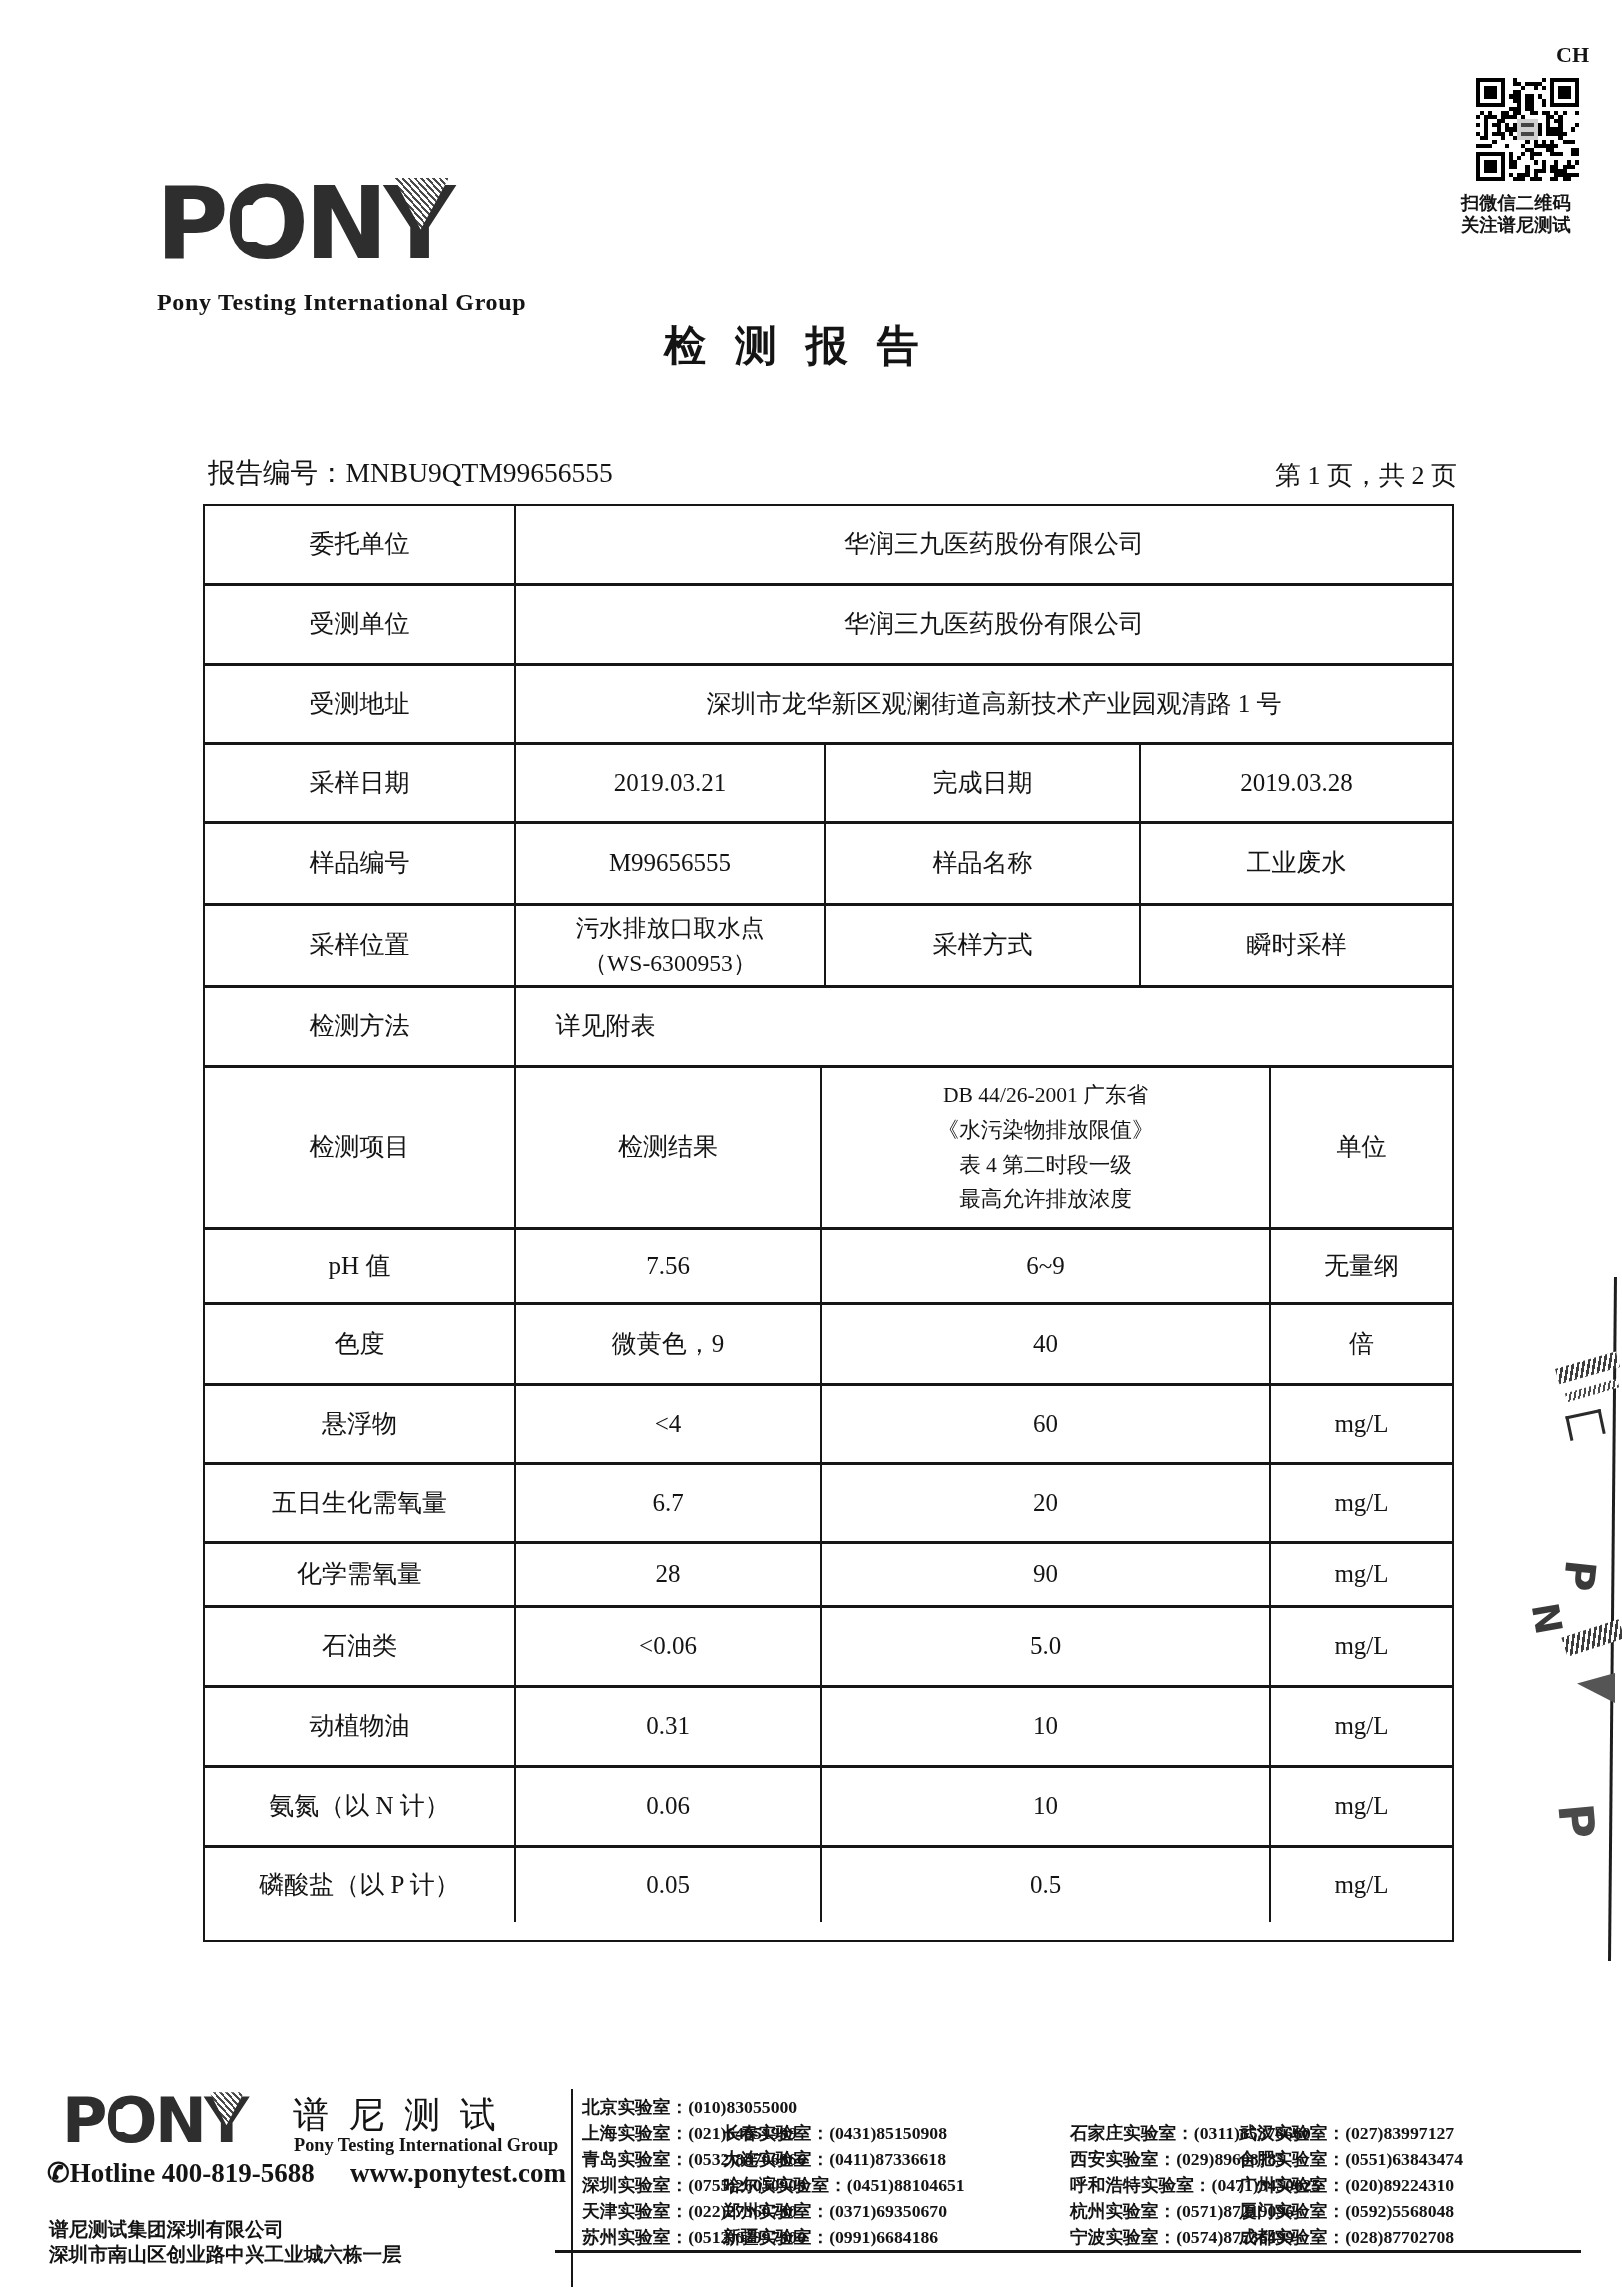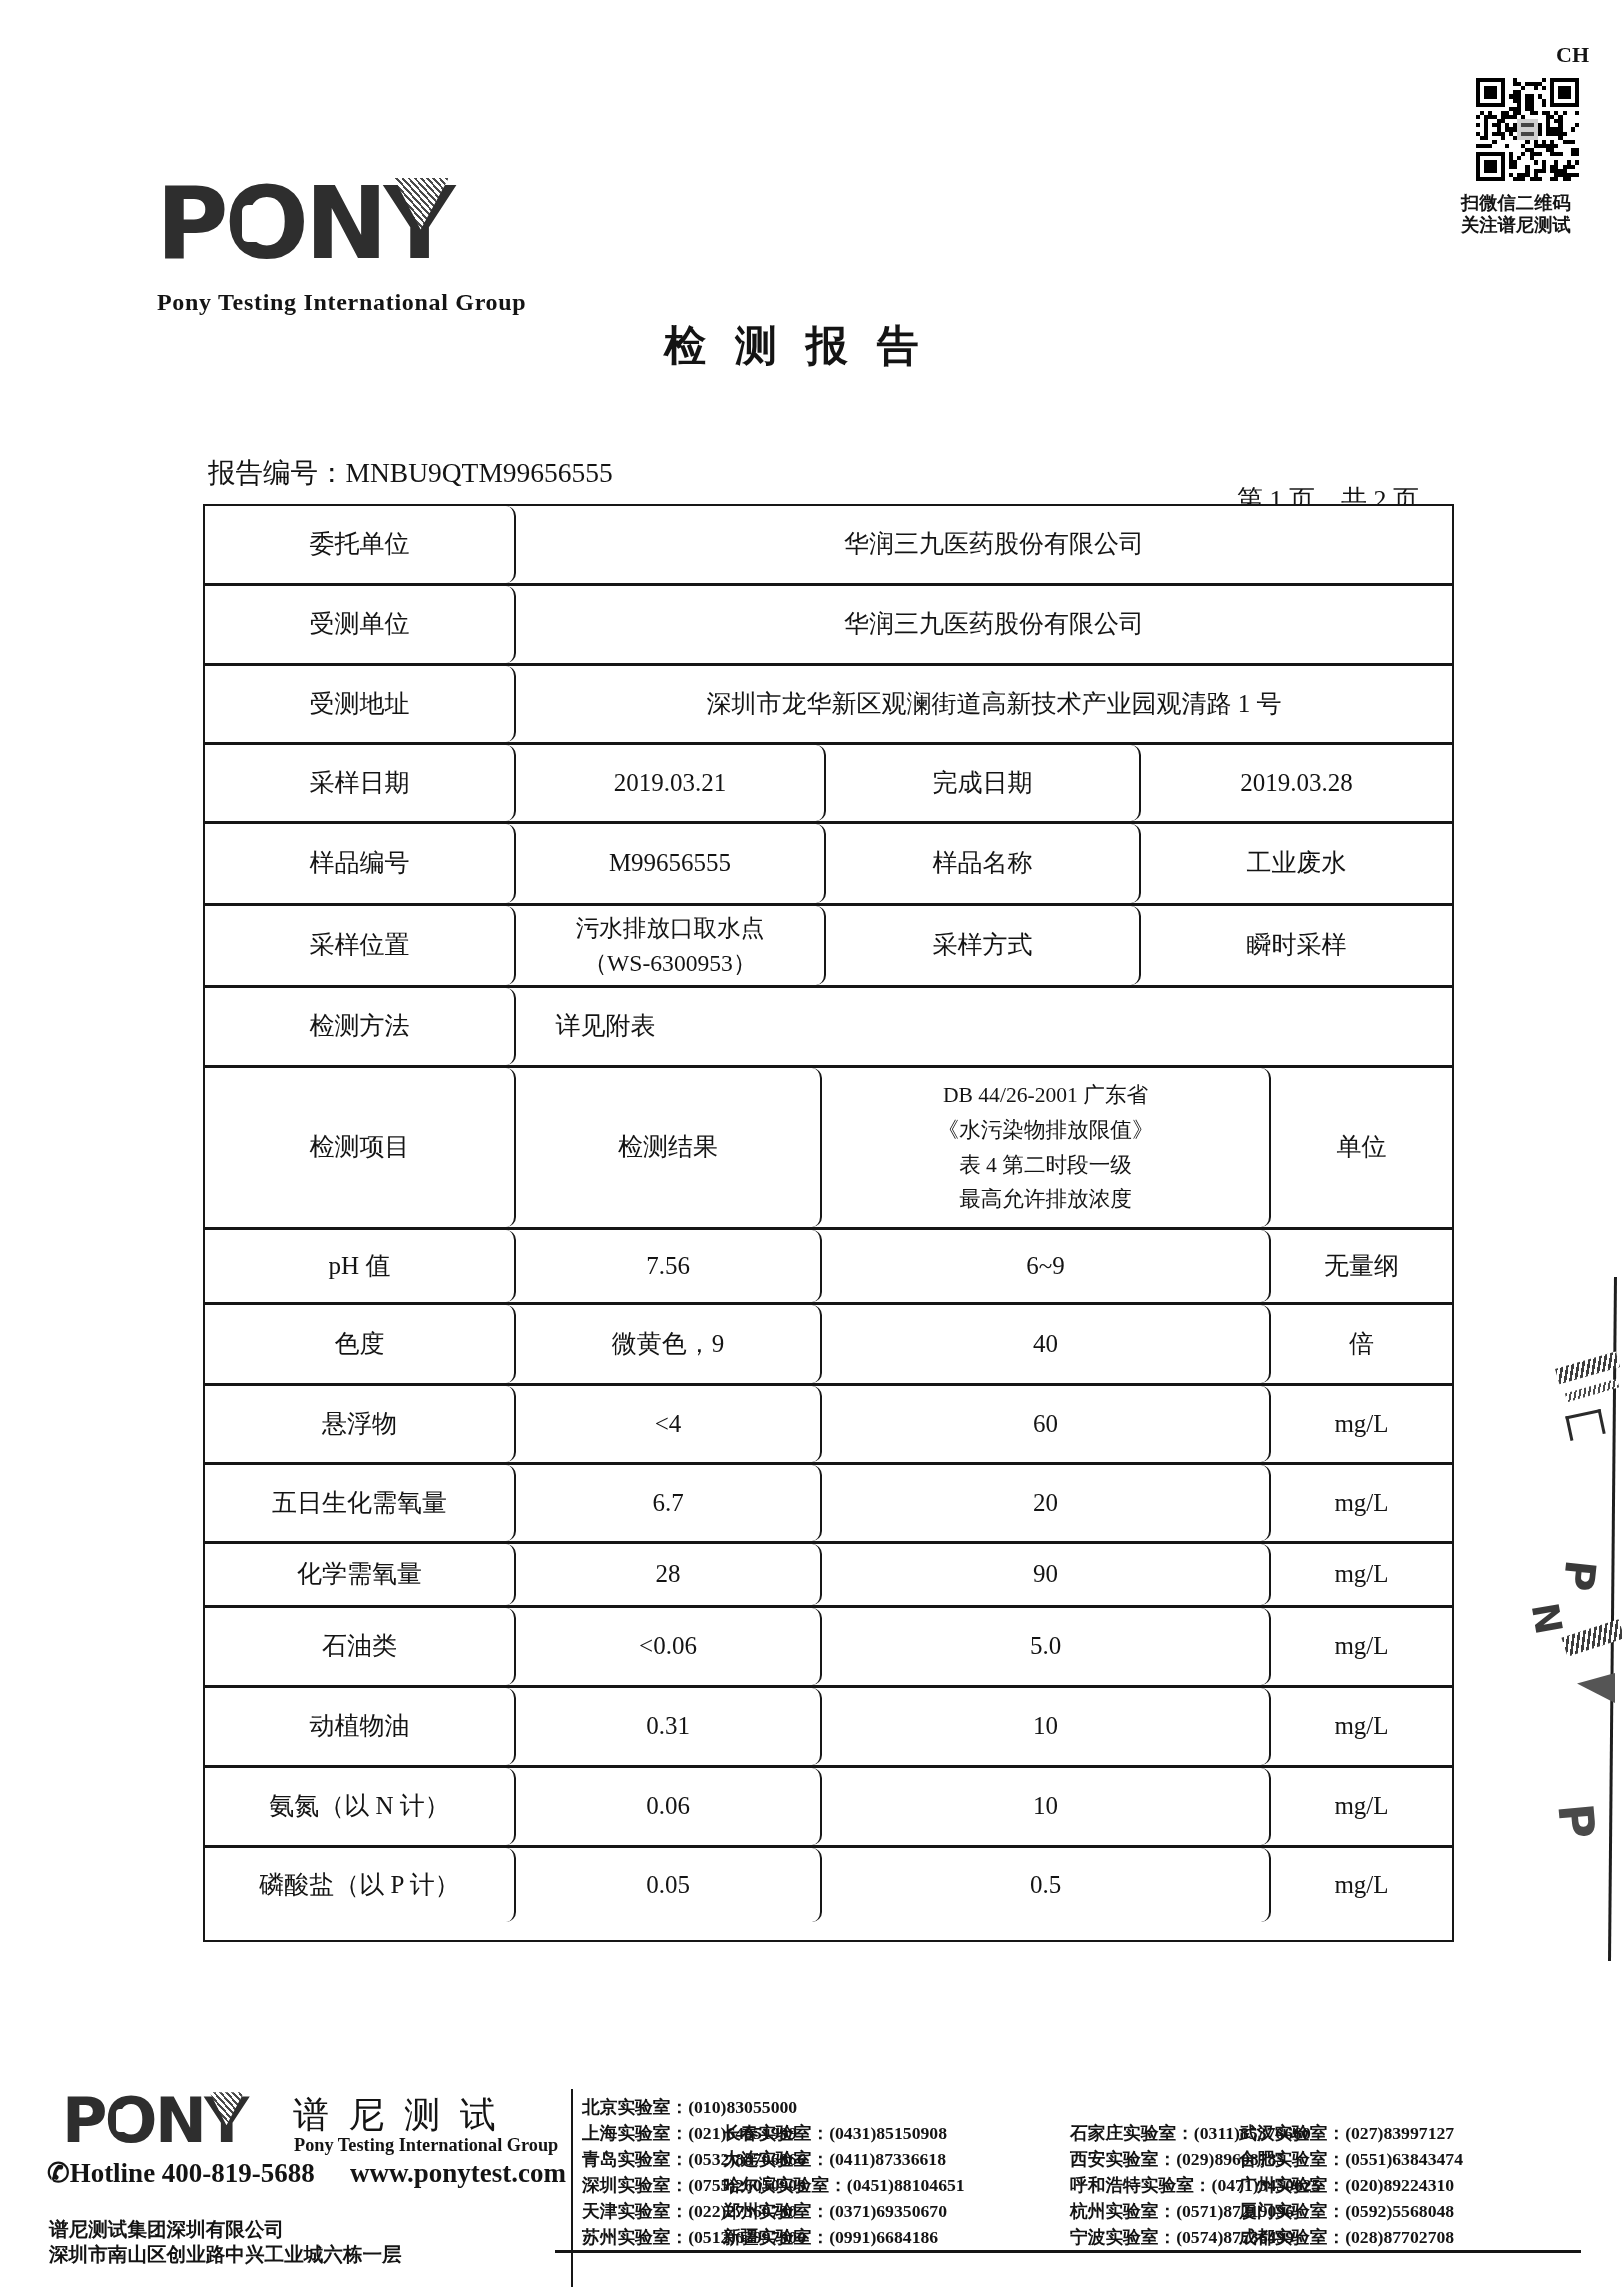--- a/index.html
+++ b/index.html
@@ -13,35 +13,35 @@
              font-size:99px;line-height:98px;letter-spacing:-3.9px;color:#2e2e2e;}
   .logo-obox{position:absolute;left:86px;top:30px;width:25px;height:37px;background:#fff;border-radius:5.9px;}
   .logo-tri{position:absolute;left:230px;top:2.6px;width:63px;height:52px;
             clip-path:polygon(12% 0,100% 0,55% 100%);
             background:repeating-linear-gradient(48deg,#4a4a4a 0 2px,#ffffff 2px 4.6px);}
   .logo-sub{left:157px;top:289px;font-size:24px;font-weight:700;letter-spacing:0.7px;}
 
   
   .doc-title{left:664px;top:318px;font-size:42px;font-weight:700;letter-spacing:9.2px;}
   .report-line{left:208px;top:455px;font-size:27.5px;}
-  .page-info{left:1237px;top:458px;font-size:26px;margin-top:24px;}
+  .page-info{left:1275px;top:458px;font-size:26px;}
 
   
   .qr-ch{left:1556px;top:42px;font-size:22px;font-weight:600;}
   .qr-box{left:1476px;top:73px;width:103px;height:113px;}
   .qr-box svg{width:100%;height:100%;}
   .qr-caption{left:1461px;top:192px;font-size:18.3px;font-weight:700;line-height:21.6px;
               font-family:"DejaVu Sans","Liberation Sans",sans-serif;}
 
   
   .rtable{left:203px;top:504px;width:1251px;height:1438px;border:2.6px solid #161616;box-sizing:border-box;background:#fff;}
   .trow{display:flex;border-bottom:3.3px solid #161616;box-sizing:border-box;}
   .trow:last-child{border-bottom:none;}
   .cell{box-sizing:border-box;border-right:2px solid #161616;display:flex;align-items:center;
-        justify-content:center;text-align:center;font-size:25px;white-space:pre-line;line-height:1.45;border-radius:10px;}
+        justify-content:center;text-align:center;font-size:25px;white-space:pre-line;line-height:1.45;}
   .cell:last-child{border-right:none;}
   .cell.left{justify-content:flex-start;text-align:right;padding-left:19.6px;}
   .cell.std{font-size:21.6px;line-height:1.62;}
   .w-label{width:311px;}
   .p2{width:310px;}.p3{width:315px;}.p4{flex:1;}
   .d2{width:306px;}.d3{width:449px;}.d4{flex:1;}
   .grow{flex:1;margin-left:20px;}
 
   
   .f-logo{left:62px;top:2091px;width:236px;height:65px;}

